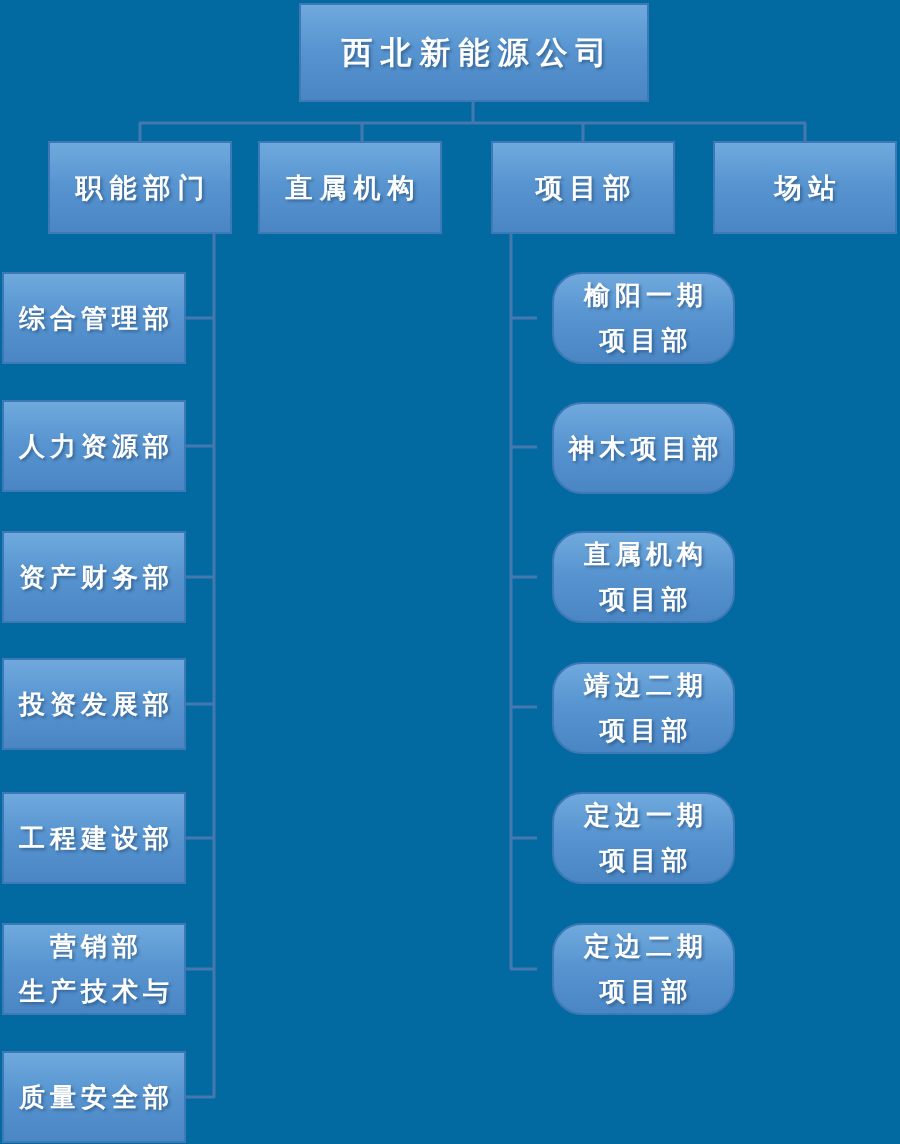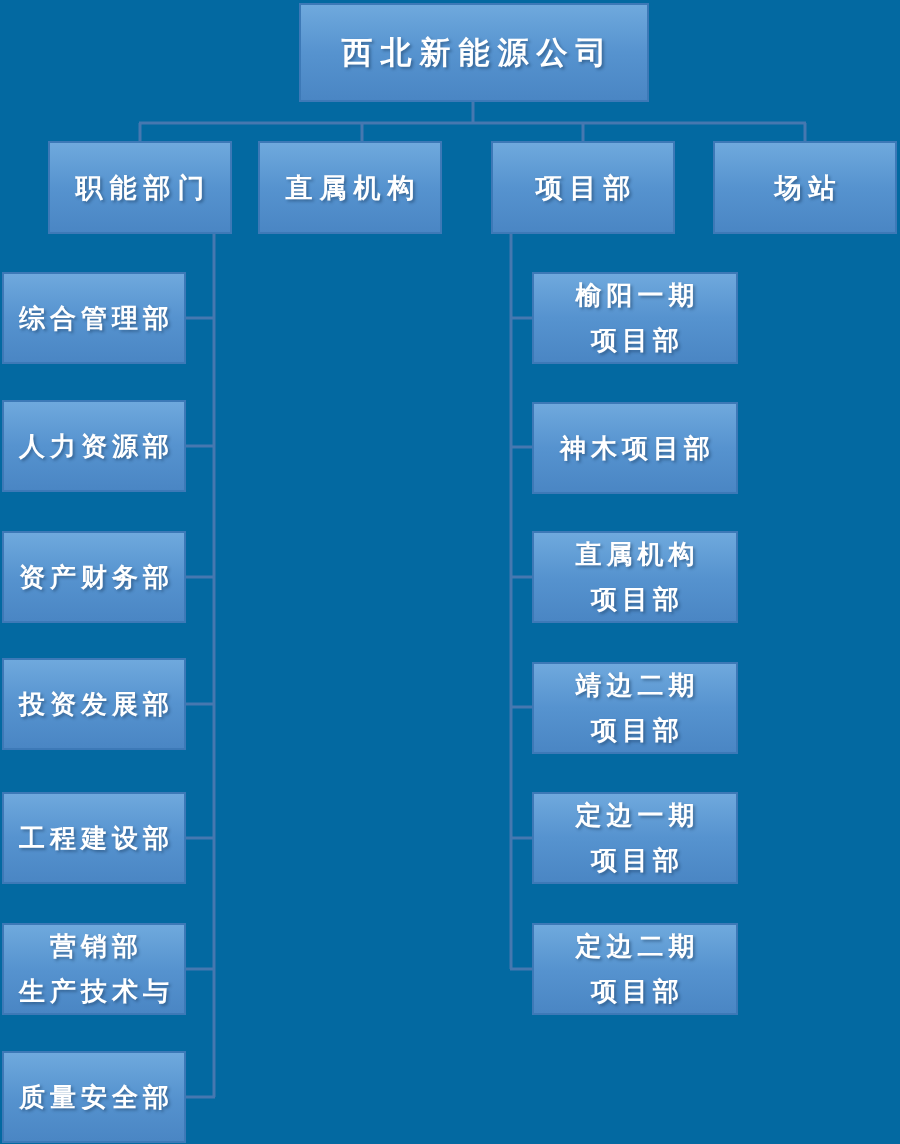--- a/index.html
+++ b/index.html
@@ -19,21 +19,21 @@
   .line{display:block;}
   .line:empty{display:none;}
   .root{left:299px;top:3px;width:350px;height:99px;font-size:31px;letter-spacing:8px;}
   .root .line{padding-left:8px;}
   .lvl2{top:141px;width:184px;height:93px;font-size:27px;letter-spacing:7px;}
   .lvl2 .line{padding-left:7px;}
   .b0{left:48px;} .b1{left:258px;} .b2{left:491px;} .b3{left:713px;}
   .lvl3{width:184px;height:92px;font-size:26px;letter-spacing:5px;line-height:45px;}
   .lvl3 .line{padding-left:5px;}
   .colL{left:2px;}
-  .colR{left:532px;width:206px;}
+  .colR{left:552px;width:183px;border-radius:30px;}
 </style>
 </head>
 <body>
 
 <div class="stage">
 
   <svg class="connectors" width="900" height="1144" viewBox="0 0 900 1144">
     <g stroke="#4678b0" stroke-width="3" fill="none">
 
       <path d="M473,102 L473,123"></path>

